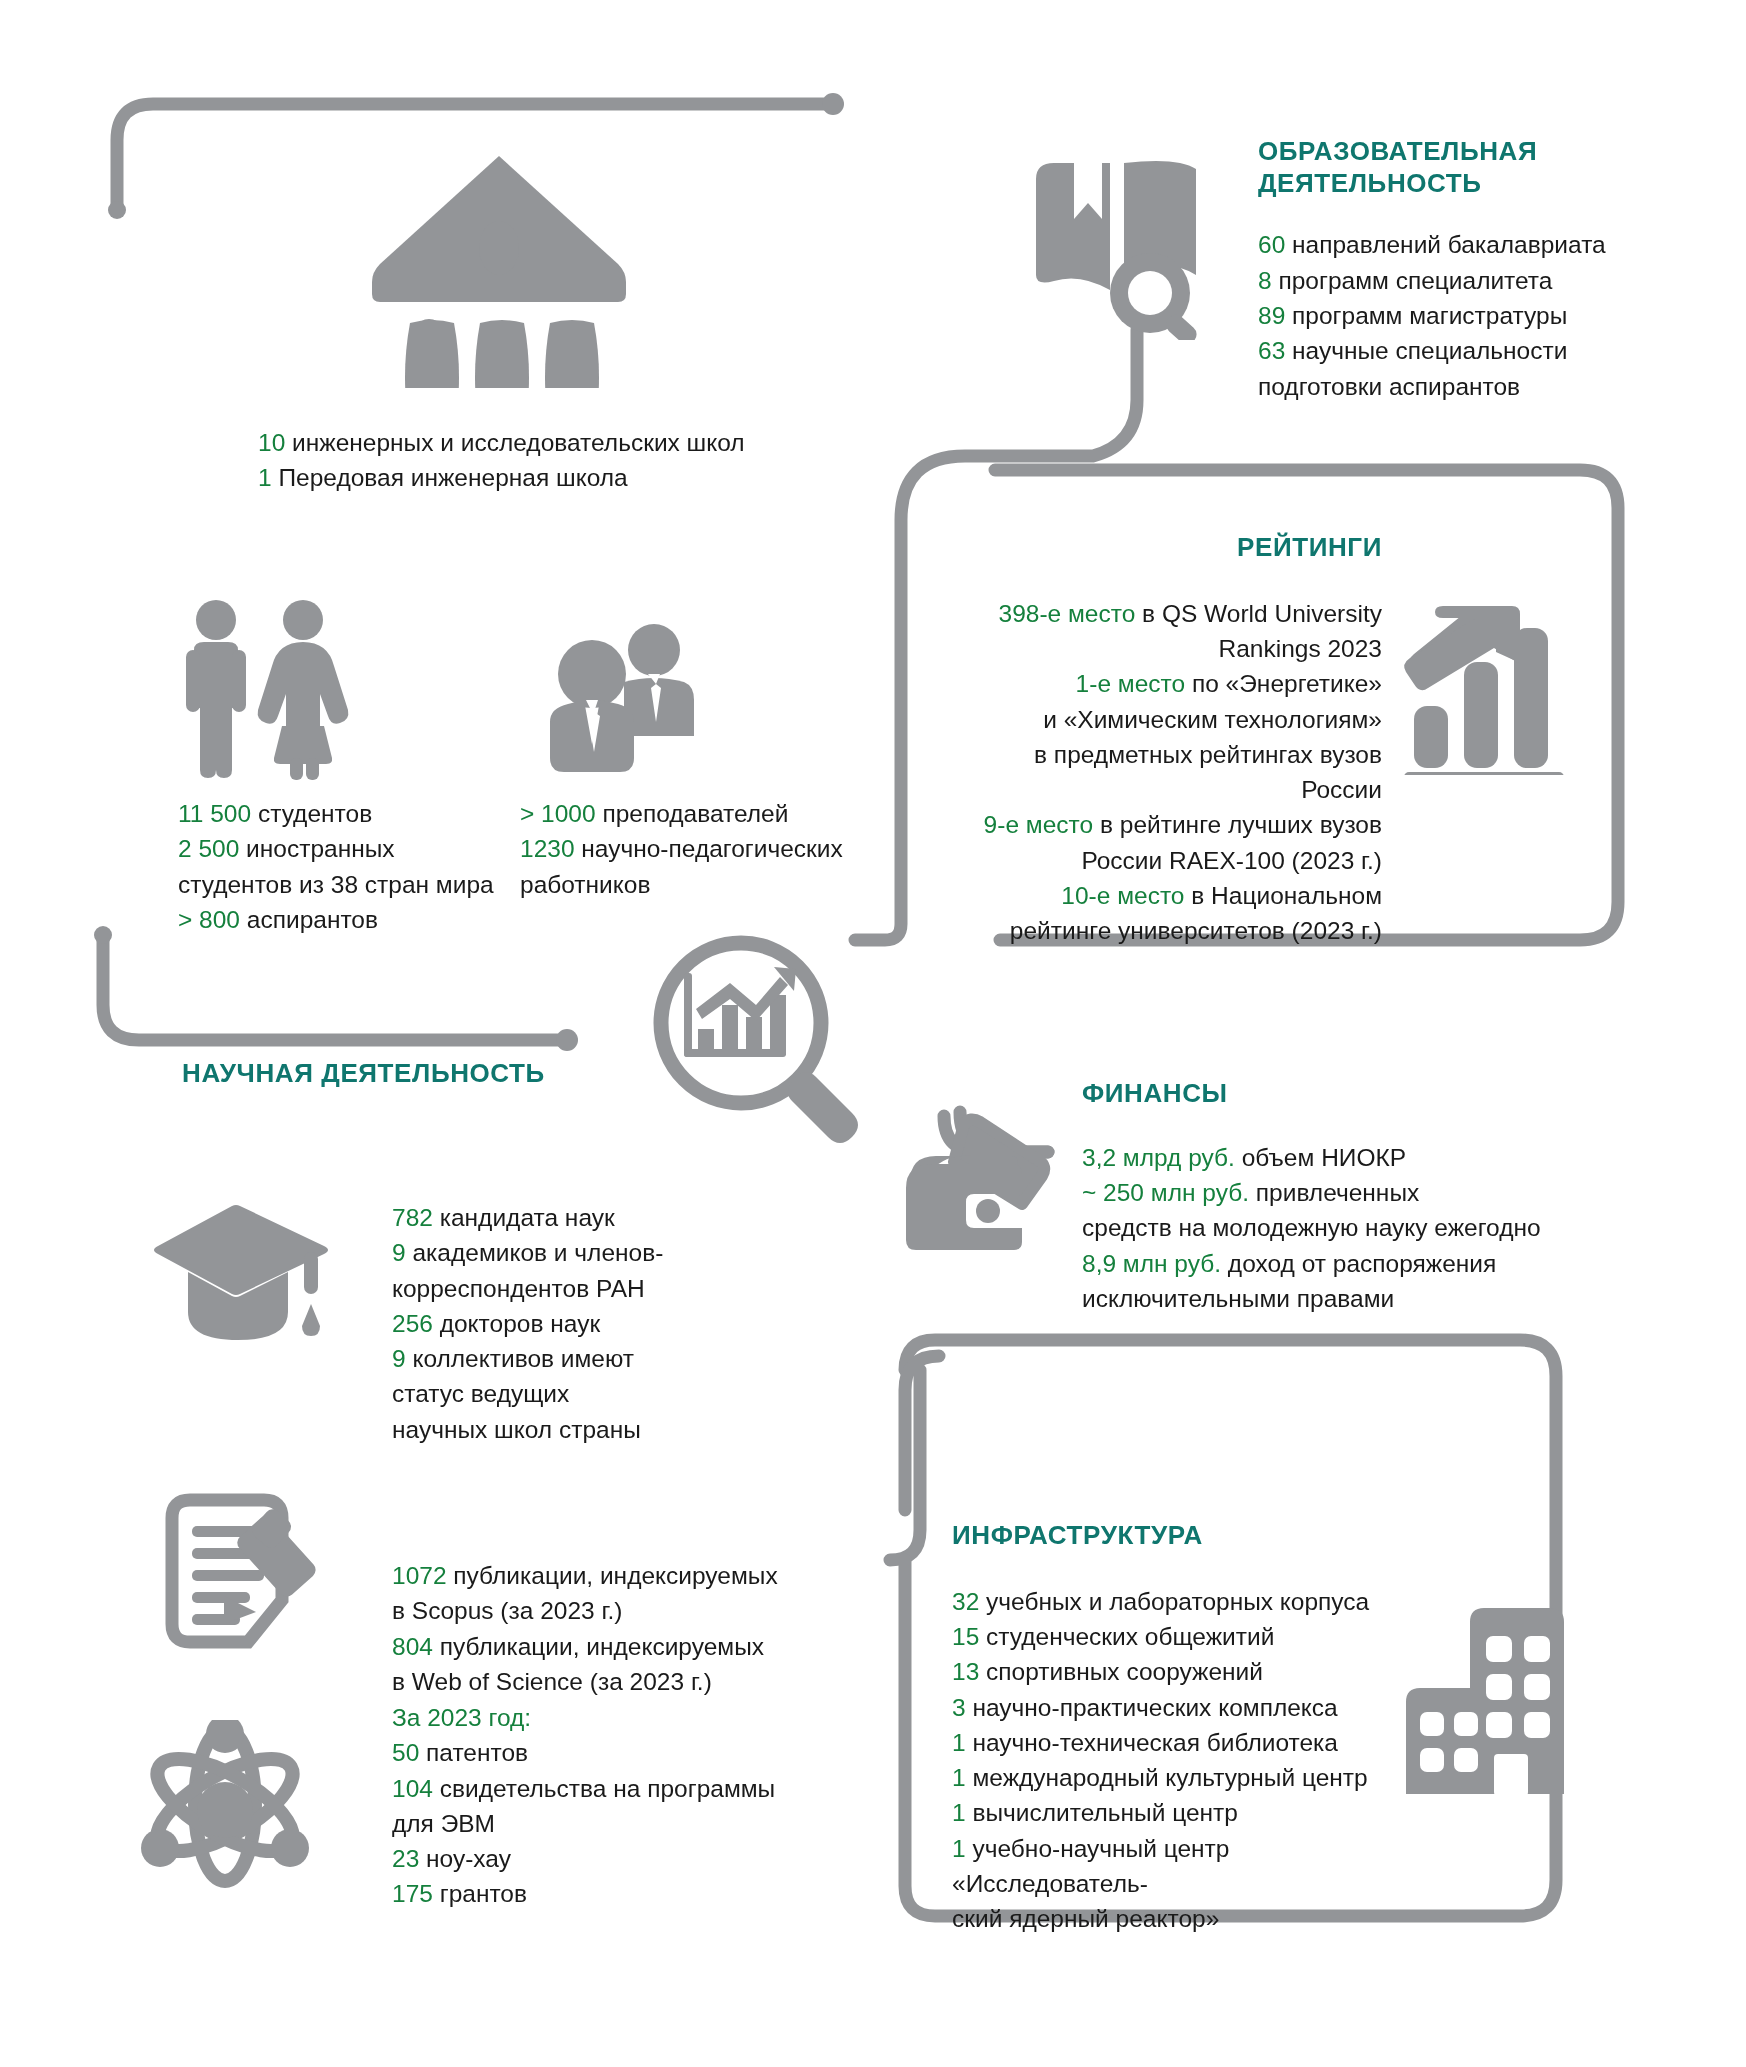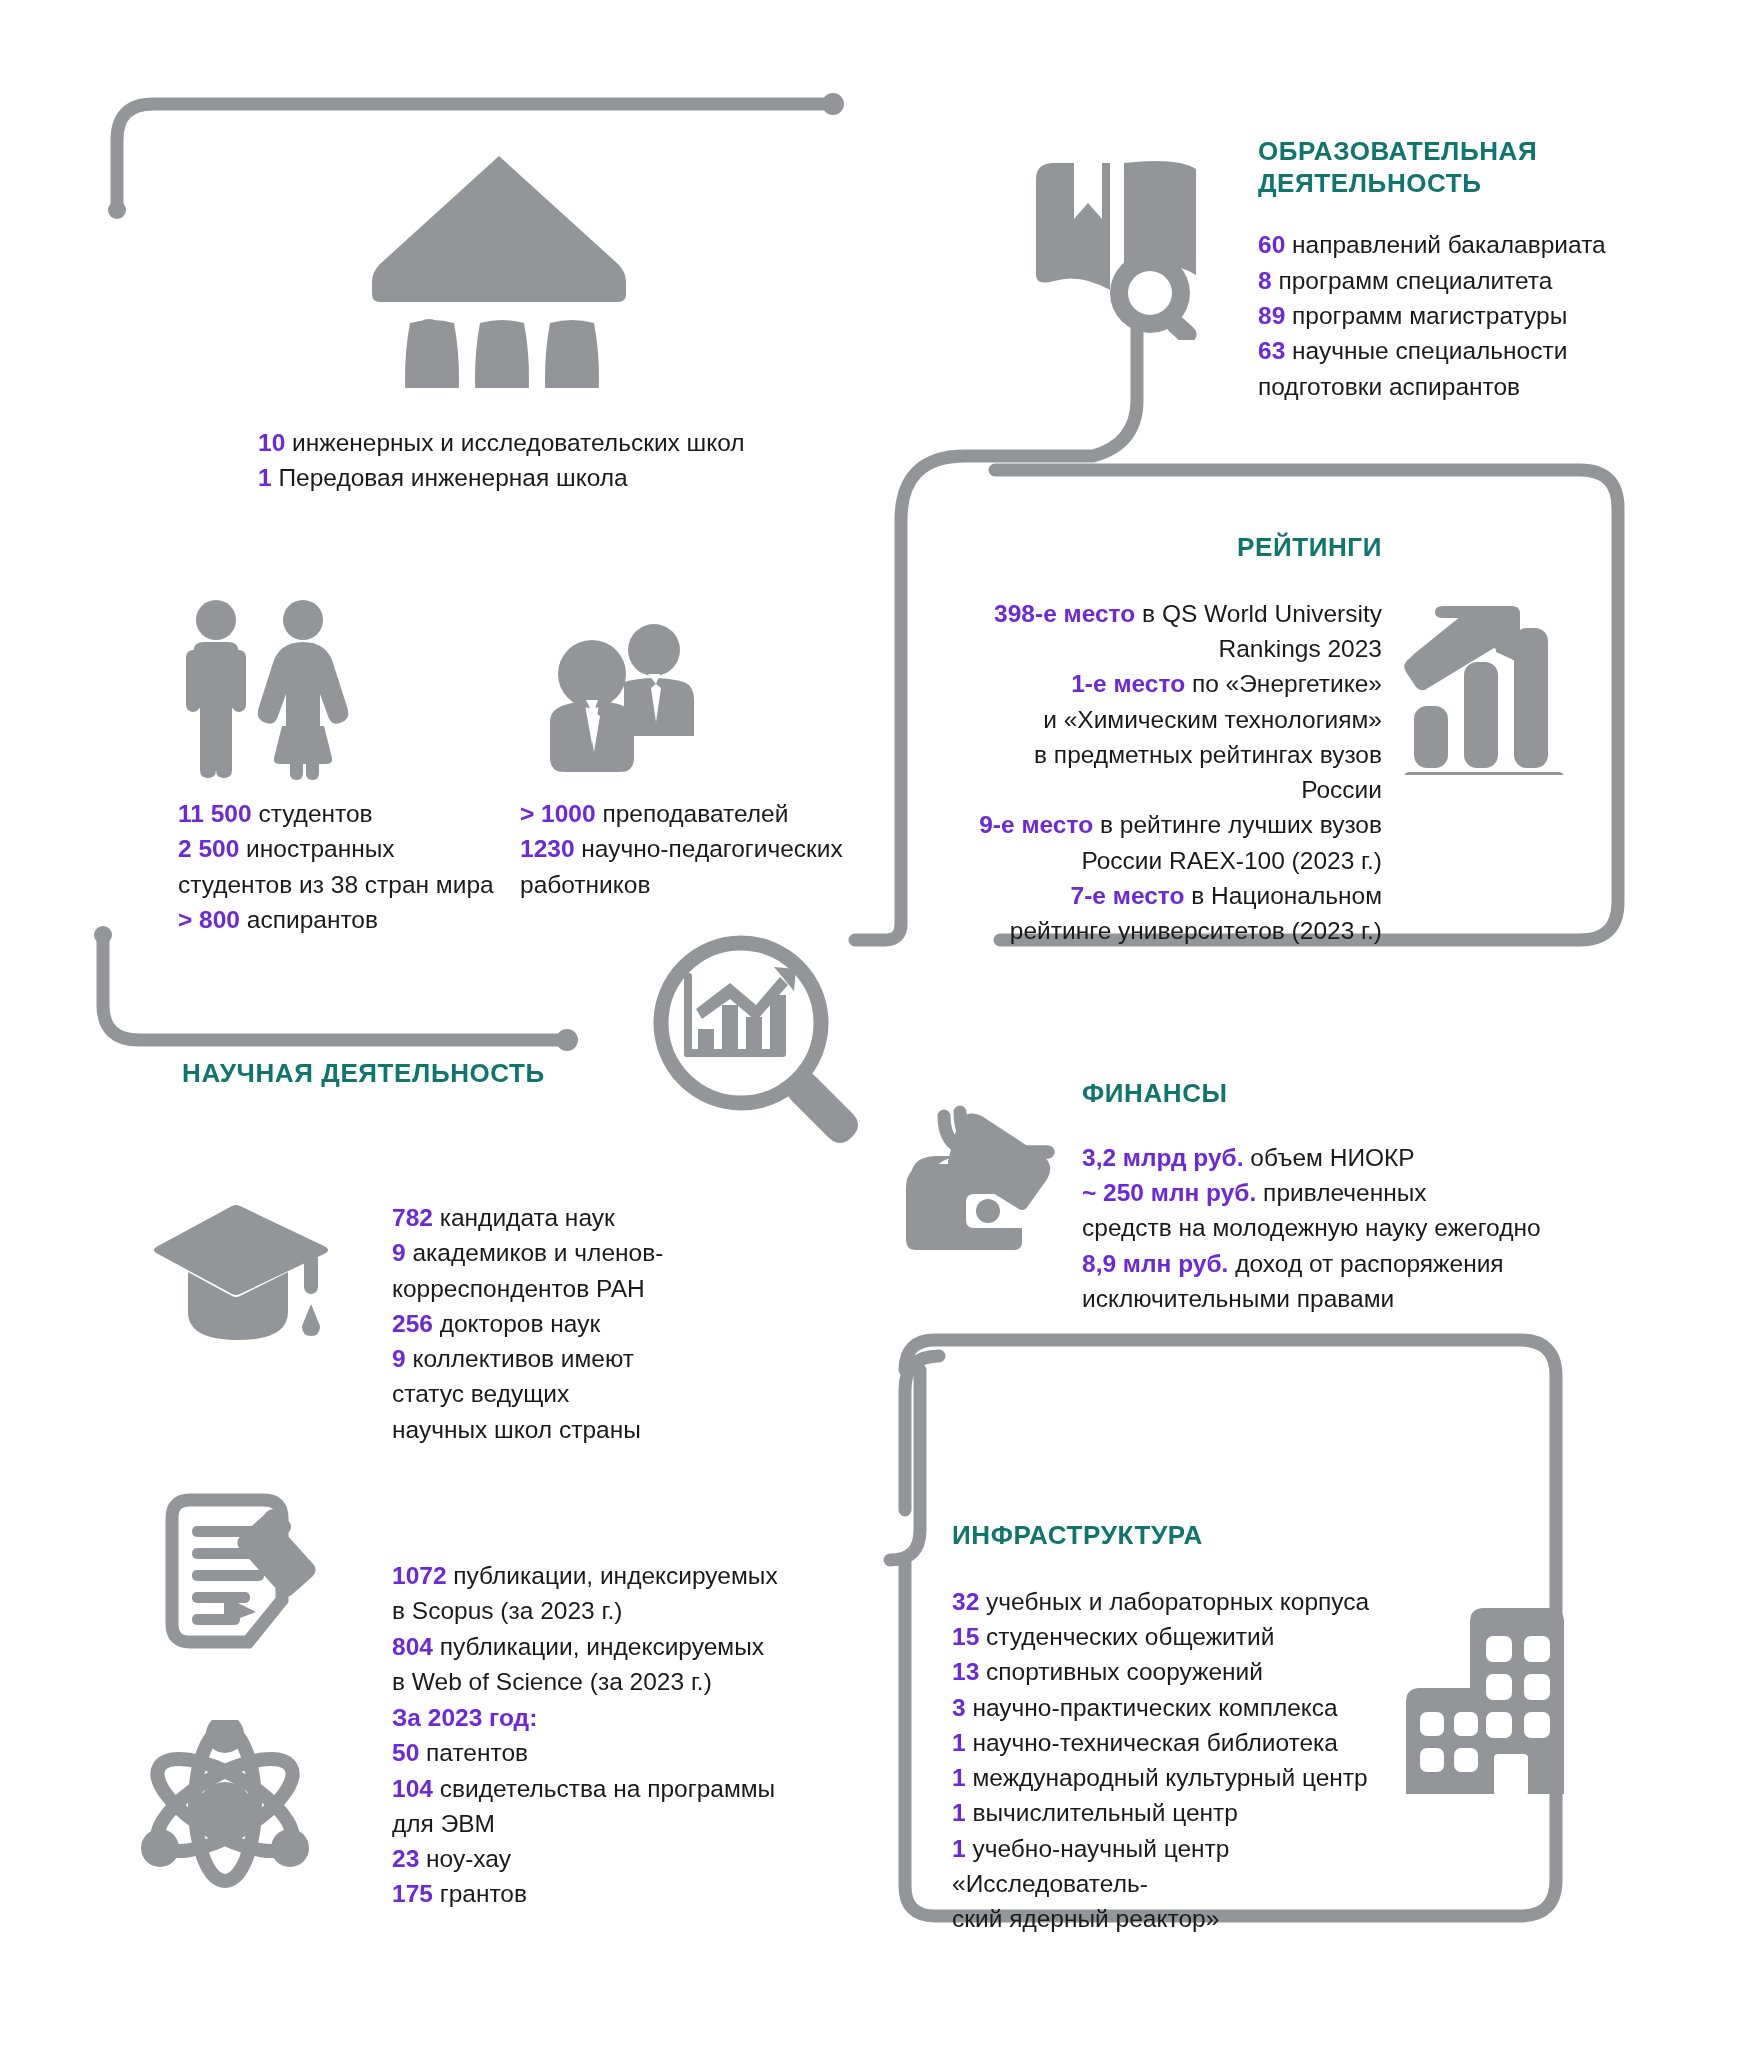--- a/index.html
+++ b/index.html
@@ -10,21 +10,21 @@
     -webkit-font-smoothing:antialiased;
   }
   .canvas{position:absolute;inset:0;}
   svg.lines{position:absolute;left:0;top:0;width:1746px;height:2067px;pointer-events:none;}
   .blk{position:absolute;}
   .sect-title{
     font-weight:bold;font-size:26px;letter-spacing:.6px;line-height:1.22;color:#0f766e;
     text-transform:uppercase;
   }
   .txt{font-size:24.5px;line-height:1.44;color:#1a1a1a;}
-  .txt b{font-weight:bold;color:#6d28d9;}
+  .txt b{font-weight:normal;color:#15803d;}
   .icon{position:absolute;}
   .grey{fill:#939598;}
 </style>
 </head>
 <body>
 
 <div class="canvas">
 
   <svg class="lines" viewBox="0 0 1746 2067">
     <g fill="none" stroke="#939598" stroke-width="13" stroke-linecap="round">
@@ -203,21 +203,21 @@
   <div class="blk" style="left:962px;top:532px;width:420px;text-align:right;">
     <div class="sect-title">РЕЙТИНГИ</div>
     <div class="txt" style="margin-top:32px;">
       <div><b>398-е место</b><span> в QS World University</span></div>
       <div><span>Rankings 2023</span></div>
       <div><b>1-е место</b><span> по «Энергетике»</span></div>
       <div><span>и «Химическим технологиям»</span></div>
       <div><span>в предметных рейтингах вузов России</span></div>
       <div><b>9-е место</b><span> в рейтинге лучших вузов</span></div>
       <div><span>России RAEX-100 (2023 г.)</span></div>
-      <div><b>7-е место</b><span> в Национальном</span></div>
+      <div><b>10-е место</b><span> в Национальном</span></div>
       <div><span>рейтинге университетов (2023 г.)</span></div>
     </div>
   </div>
 
   <div class="blk sect-title" style="left:182px;top:1058px;width:500px;">НАУЧНАЯ ДЕЯТЕЛЬНОСТЬ</div>
 
   <div class="blk txt" style="left:392px;top:1200px;width:400px;">
     <div><b>782</b><span> кандидата наук</span></div>
     <div><b>9</b><span> академиков и членов-</span></div>
     <div><span>корреспондентов РАН</span></div>

